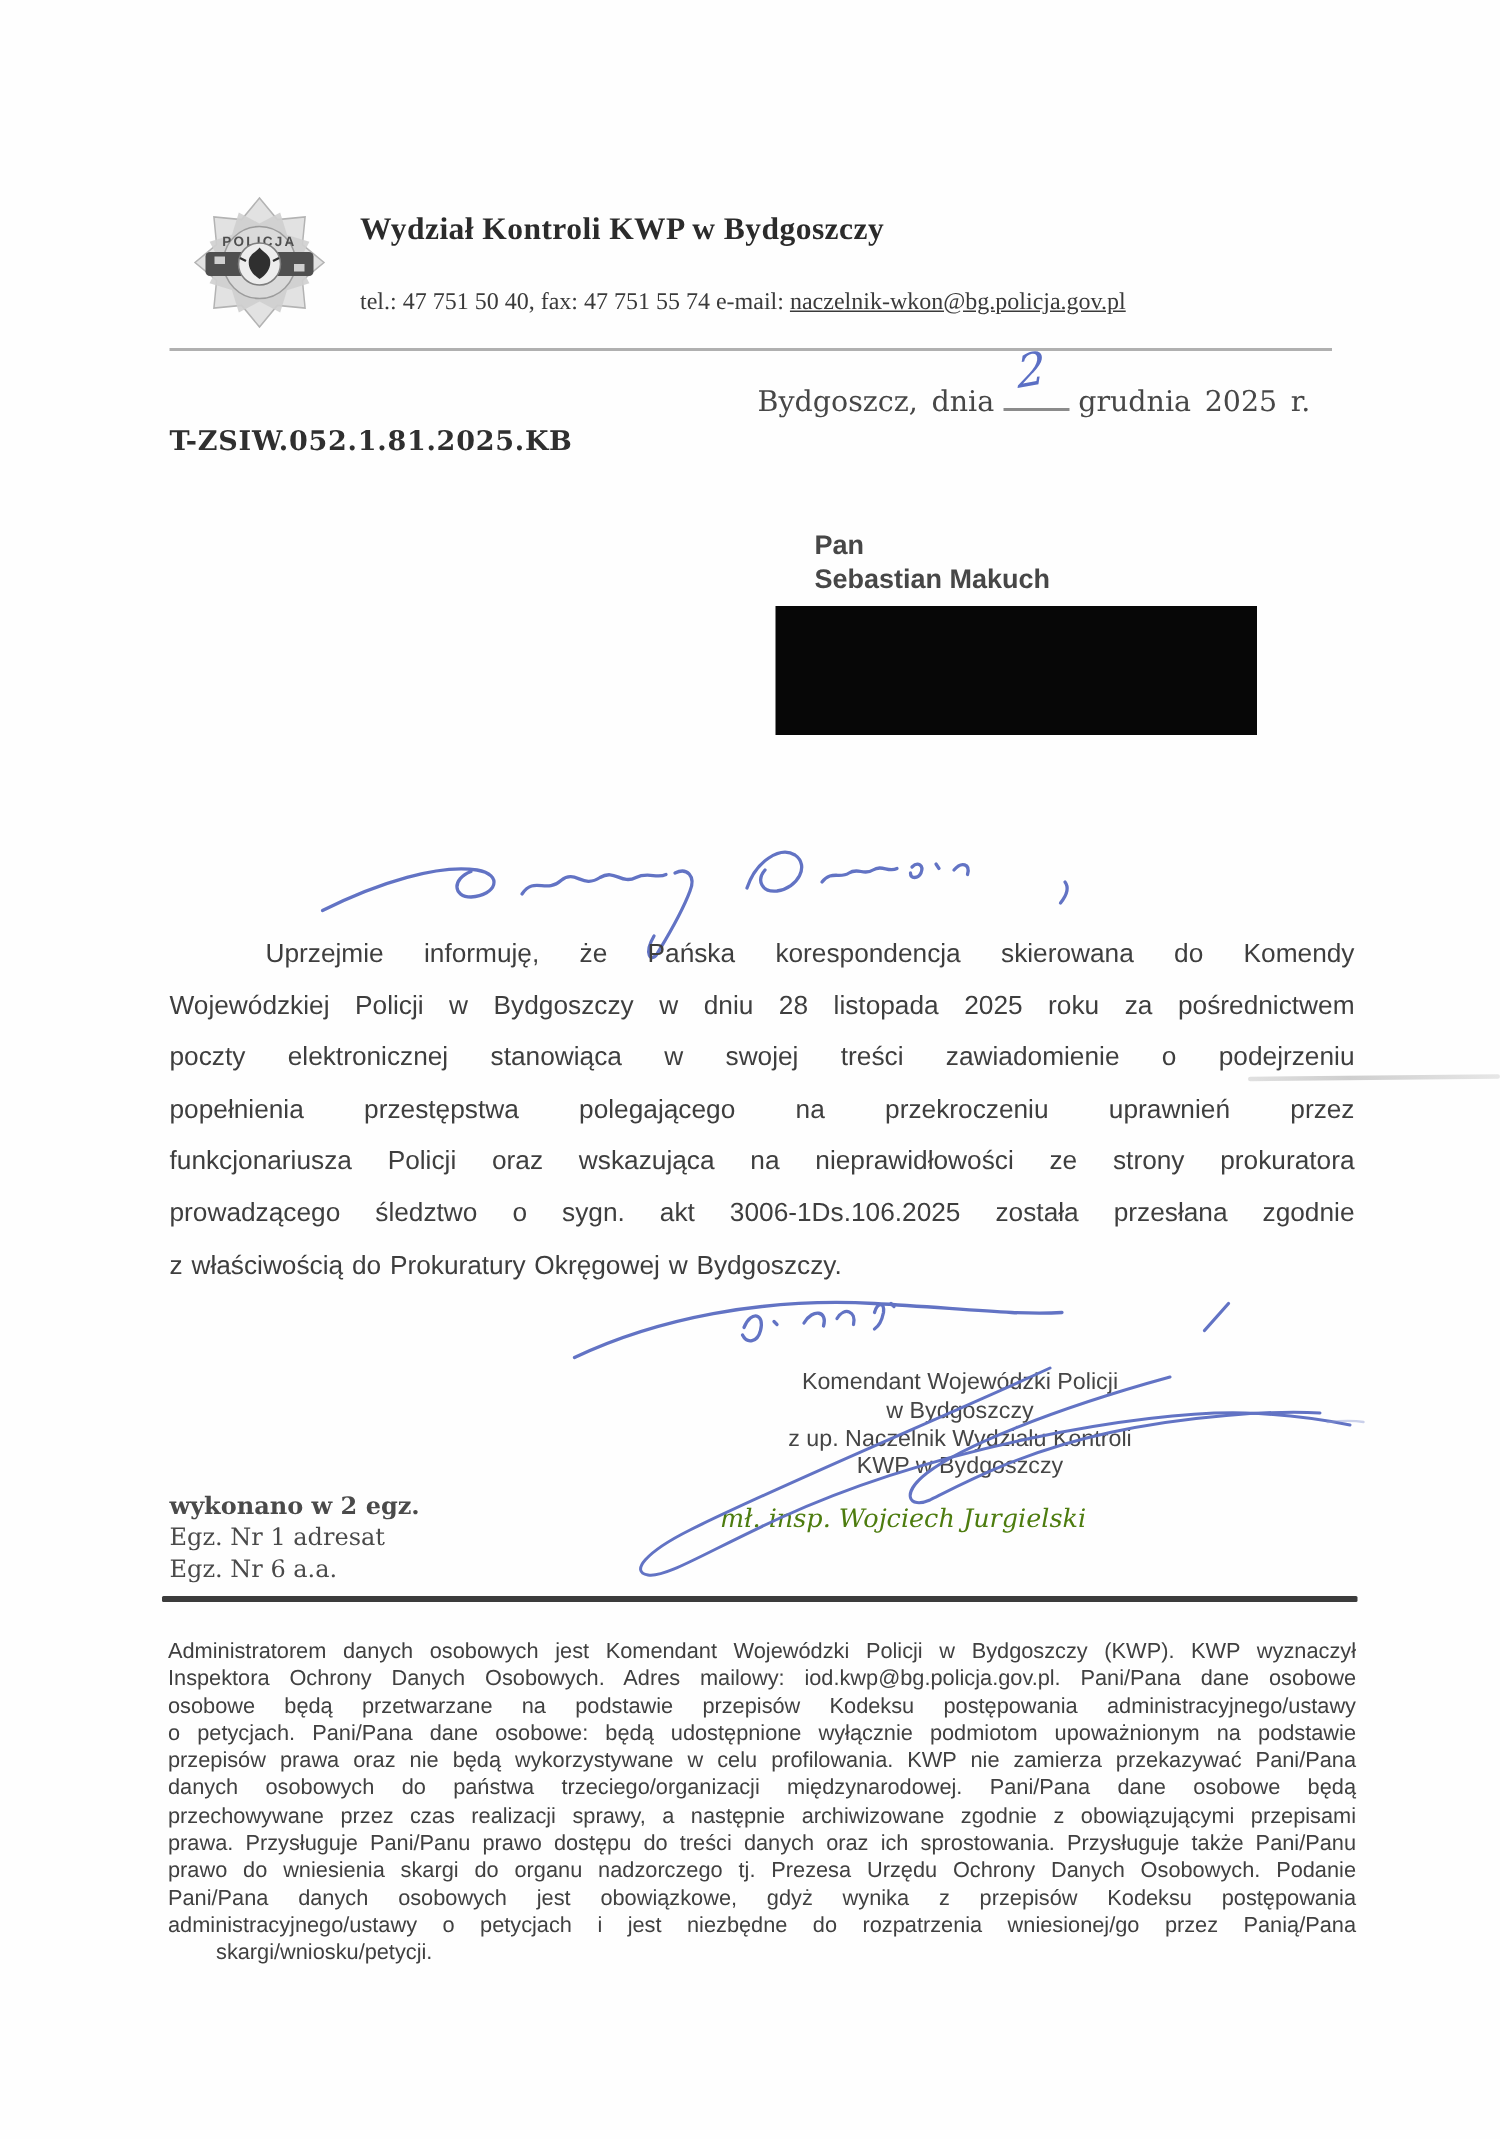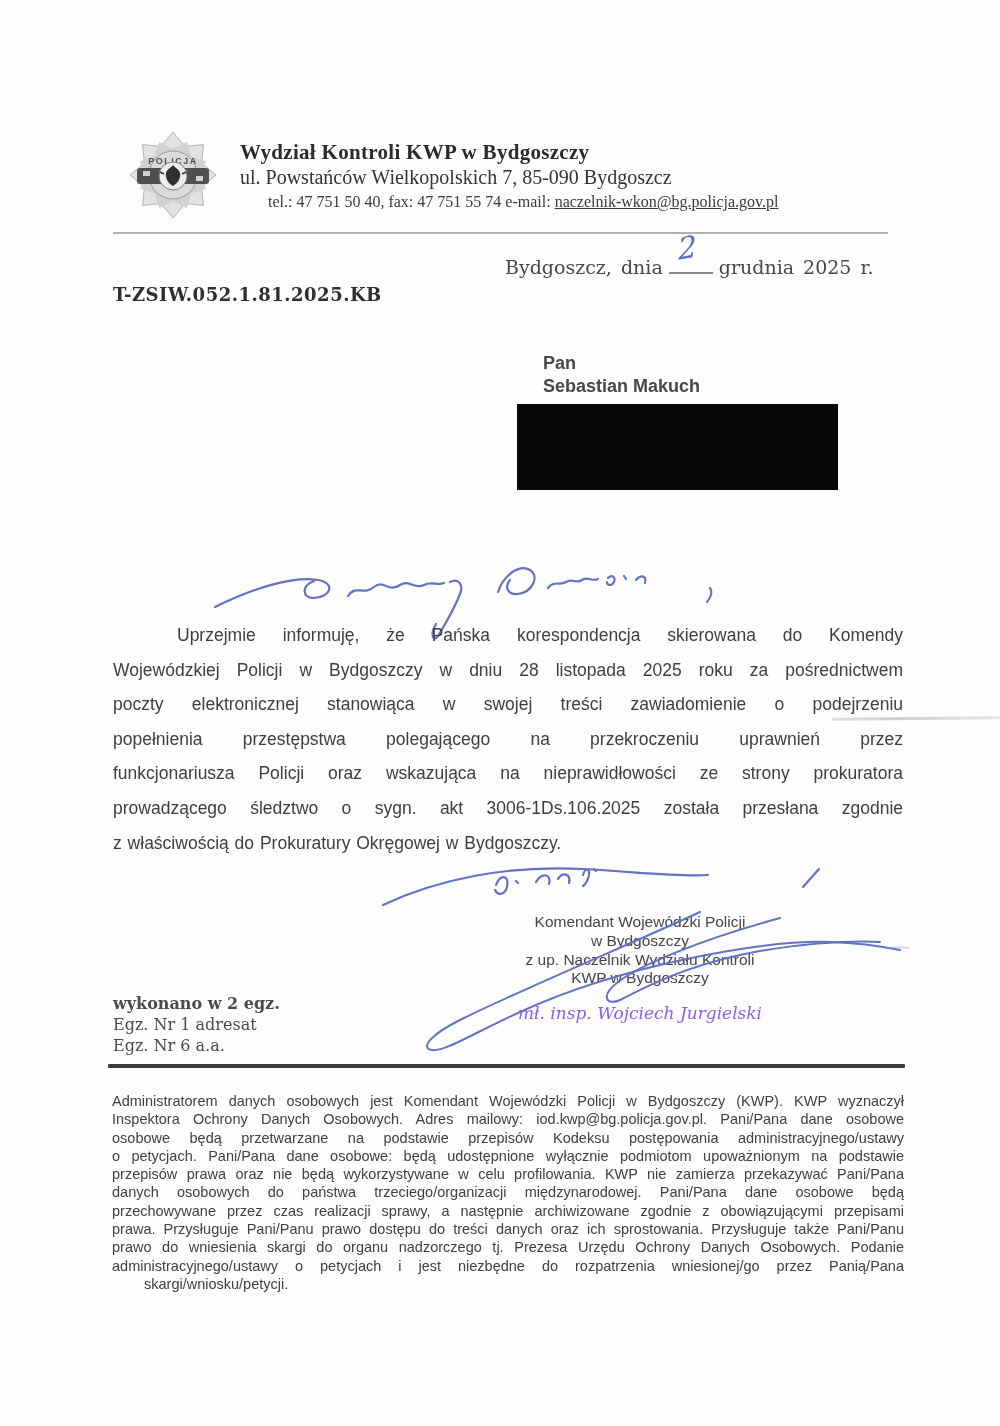--- a/index.html
+++ b/index.html
@@ -3,21 +3,21 @@
 <meta charset="utf-8">
 <style>
   html,body{margin:0;padding:0;background:#ffffff;}
   .page{position:relative;width:1000px;height:1426px;background:#fefefe;overflow:hidden;
         font-family:"Liberation Sans",sans-serif;color:#3e3e3e;}
   .abs{position:absolute;}
 
   
   .org-name{font-family:"Liberation Serif",serif;font-weight:bold;font-size:21px;color:#2b2b2b;letter-spacing:.3px;}
   .org-addr{font-family:"Liberation Serif",serif;font-size:20px;color:#333;}
-  .org-contact{font-family:"Liberation Serif",serif;font-size:16px;color:#3a3a3a;margin-left:28px;}
+  .org-contact{font-family:"Liberation Serif",serif;font-size:16px;color:#3a3a3a;}
   .org-email{text-decoration:underline;}
   .rule-thin{height:2px;background:#b0b0b0;}
   .rule-thick{height:4px;background:#3c3c3c;border-radius:1px;}
 
   
   .dateline{font-family:"DejaVu Serif",serif;font-size:19px;color:#474747;word-spacing:3px;white-space:nowrap;}
   .day-slot{display:inline-block;width:44px;border-bottom:2px solid #8b8b8b;position:relative;height:16px;margin:0 6px;vertical-align:baseline;}
   .day-hand{position:absolute;left:9px;top:-26px;font-family:"DejaVu Serif",serif;font-style:italic;
             font-size:30px;color:#5b6fc4;transform:rotate(-10deg) skewX(-8deg);}
   .ref-num{font-family:"DejaVu Serif",serif;font-weight:bold;font-size:18px;color:#2f2f2f;letter-spacing:.5px;}
@@ -27,21 +27,21 @@
   .redaction{background:#070707;}
 
   
   .body-text{width:790px;font-size:17.5px;line-height:34.6px;color:#3e3e3e;word-spacing:1px;}
   .body-line{text-align:justify;text-align-last:justify;white-space:normal;}
   .body-line:first-child{text-indent:64px;}
   .body-line:last-child{text-align-last:left;}
 
   
   .sig-block{width:280px;text-align:center;font-size:15.5px;line-height:18.8px;color:#454545;}
-  .signer{width:320px;text-align:center;font-family:"DejaVu Serif",serif;font-style:italic;font-size:17px;color:#8b5cf6;}
+  .signer{width:320px;text-align:left;font-family:"DejaVu Serif",serif;font-style:italic;font-size:17px;color:#4d7c0f;}
 
   
   .copies{font-family:"DejaVu Serif",serif;font-size:16px;color:#4a4a4a;line-height:21px;}
   .copies-title{font-weight:bold;}
 
   
   .footer-text{width:792px;font-size:14.5px;line-height:18.3px;color:#404040;}
   .footer-line{text-align:justify;text-align-last:justify;}
   .footer-line:last-child{text-align-last:left;margin-left:32px;}
 
@@ -61,21 +61,20 @@
     <rect x="10" y="37" width="72" height="16" rx="3" fill="#4f4f4f"></rect>
     <rect x="16" y="40" width="7" height="5" fill="#cfcfcf"></rect>
     <rect x="69" y="45" width="7" height="5" fill="#cfcfcf"></rect>
     <text x="46" y="33" text-anchor="middle" font-family="Liberation Sans, sans-serif" font-size="9" font-weight="bold" letter-spacing="1.5" fill="#4e4e4e">POLICJA</text>
     <circle cx="46" cy="45" r="14" fill="#ededed" stroke="#7e7e7e" stroke-width="1"></circle>
     <path d="M46,34 c-2,3 -6,4 -7,8 c-1,5 2,10 7,13 c5,-3 8,-8 7,-13 c-1,-4 -5,-5 -7,-8 z" fill="#2f2f2f"></path>
     <path d="M37,43 l-4,-2 M55,43 l4,-2" stroke="#2f2f2f" stroke-width="1.5"></path>
   </svg>
 
   <div class="abs org-name" style="left:240px;top:140px;">Wydział Kontroli KWP w Bydgoszczy</div>
-  <div class="abs org-addr" style="left:240px;top:166px;">ul. Powstańców Wielkopolskich 7, 85-090 Bydgoszcz</div>
   <div class="abs org-contact" style="left:240px;top:193px;">
     <span>tel.: 47 751 50 40, fax: 47 751 55 74 e-mail: </span><span class="org-email">naczelnik-wkon@bg.policja.gov.pl</span>
   </div>
   <div class="abs rule-thin" style="left:113px;top:232px;width:775px;"></div>
 
   <div class="abs dateline" style="left:505px;top:256px;">
     <span>Bydgoszcz,  dnia</span><span class="day-slot"><span class="day-hand">2</span></span><span>grudnia 2025  r.</span>
   </div>
 
   <div class="abs ref-num" style="left:113px;top:284px;">T-ZSIW.052.1.81.2025.KB</div>
@@ -148,17 +147,18 @@
 
   <div class="footer-line">Administratorem danych osobowych jest Komendant Wojewódzki Policji w Bydgoszczy (KWP). KWP wyznaczył</div>
       <div class="footer-line">Inspektora Ochrony Danych Osobowych. Adres mailowy: iod.kwp@bg.policja.gov.pl. Pani/Pana dane osobowe</div>
       <div class="footer-line">osobowe będą przetwarzane na podstawie przepisów Kodeksu postępowania administracyjnego/ustawy</div>
       <div class="footer-line">o petycjach. Pani/Pana dane osobowe: będą udostępnione wyłącznie podmiotom upoważnionym na podstawie</div>
       <div class="footer-line">przepisów prawa oraz nie będą wykorzystywane w celu profilowania. KWP nie zamierza przekazywać Pani/Pana</div>
       <div class="footer-line">danych osobowych do państwa trzeciego/organizacji międzynarodowej. Pani/Pana dane osobowe będą</div>
       <div class="footer-line">przechowywane przez czas realizacji sprawy, a następnie archiwizowane zgodnie z obowiązującymi przepisami</div>
       <div class="footer-line">prawa. Przysługuje Pani/Panu prawo dostępu do treści danych oraz ich sprostowania. Przysługuje także Pani/Panu</div>
       <div class="footer-line">prawo do wniesienia skargi do organu nadzorczego tj. Prezesa Urzędu Ochrony Danych Osobowych. Podanie</div>
+      <div class="footer-line">Pani/Pana danych osobowych jest obowiązkowe, gdyż wynika z przepisów Kodeksu postępowania</div>
       <div class="footer-line">administracyjnego/ustawy o petycjach i jest niezbędne do rozpatrzenia wniesionej/go przez Panią/Pana</div>
       <div class="footer-line">skargi/wniosku/petycji.</div>
     </div>
 
 </div>
 
 </body></html>

